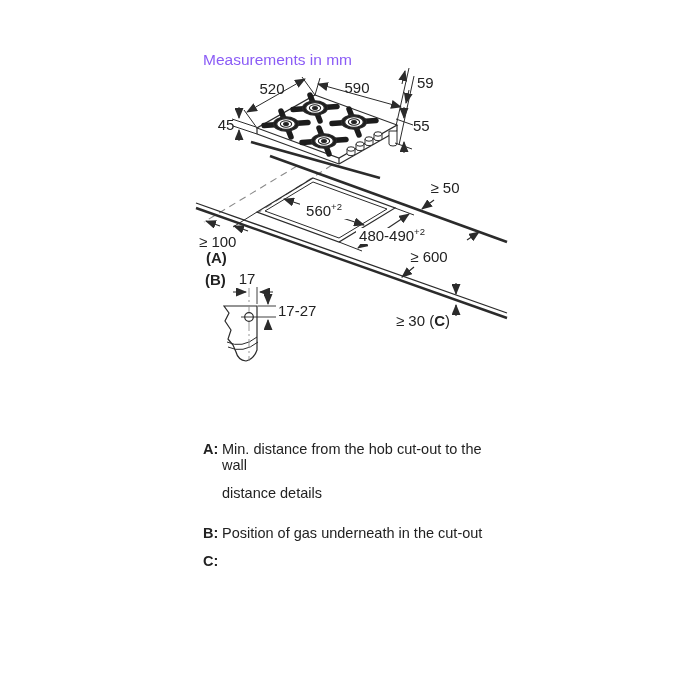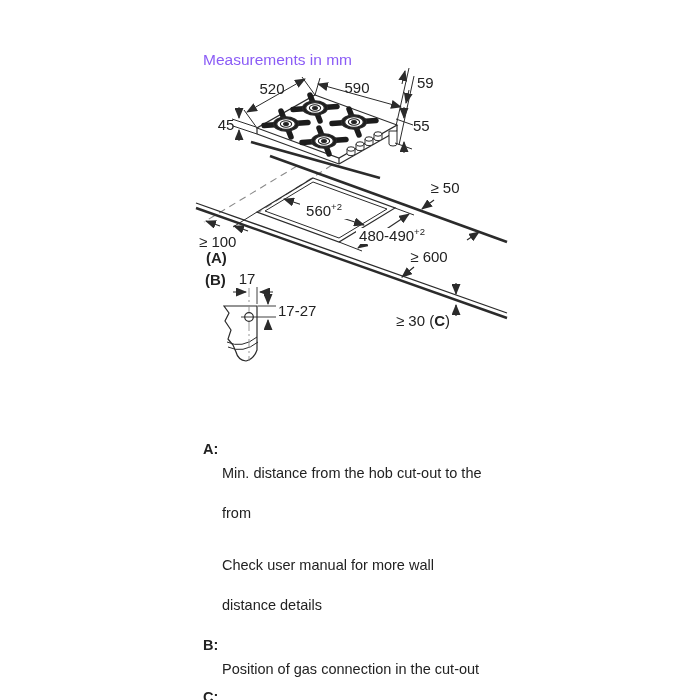--- a/index.html
+++ b/index.html
@@ -5,21 +5,21 @@
   html,body{margin:0;padding:0;background:#fff;}
   .page{position:relative;width:700px;height:700px;background:#fff;overflow:hidden;
         font-family:"Liberation Sans",sans-serif;color:#222;}
   .title{position:absolute;left:203px;top:51px;font-size:15.5px;color:#8b5cf6;}
   svg{position:absolute;left:0;top:0;}
   svg text{font-family:"Liberation Sans",sans-serif;font-size:15px;fill:#222;stroke:none;}
   svg .b{font-weight:bold;}
   .legend{position:absolute;left:203px;top:441px;width:292px;font-size:14.5px;line-height:16px;color:#222;}
   .para{display:flex;}
   .para .key{flex:none;width:19px;font-weight:bold;}
-  .para .ln{display:block;margin-top:24px;}
+  .para .ln{display:block;}
   .mt12{margin-top:12px;} .mt24{margin-top:24px;}
 </style>
 </head>
 <body>
 
 <div class="page">
 
   <div class="title">Measurements in mm</div>
 
   <svg width="700" height="700" viewBox="0 0 700 700">
@@ -176,34 +176,33 @@
       <text x="247" y="284" text-anchor="middle">17</text>
       <text x="278" y="316">17-27</text>
     </g>
   </svg>
 
   <div class="legend">
     <div class="para">
       <span class="key">A:</span>
       <span class="body">
         <span class="ln">Min. distance from the hob cut-out to the</span>
-        <span class="ln">from</span>
+        <span class="ln">wall</span>
       </span>
     </div>
     <div class="para mt12">
       <span class="key"></span>
       <span class="body">
-        <span class="ln">Check user manual for more wall</span>
         <span class="ln">distance details</span>
       </span>
     </div>
     <div class="para mt24">
       <span class="key">B:</span>
       <span class="body">
-        <span class="ln">Position of gas connection in the cut-out</span>
+        <span class="ln">Position of gas underneath in the cut-out</span>
       </span>
     </div>
     <div class="para mt12">
       <span class="key">C:</span>
     </div>
   </div>
 
 </div>
 
 </body></html>

